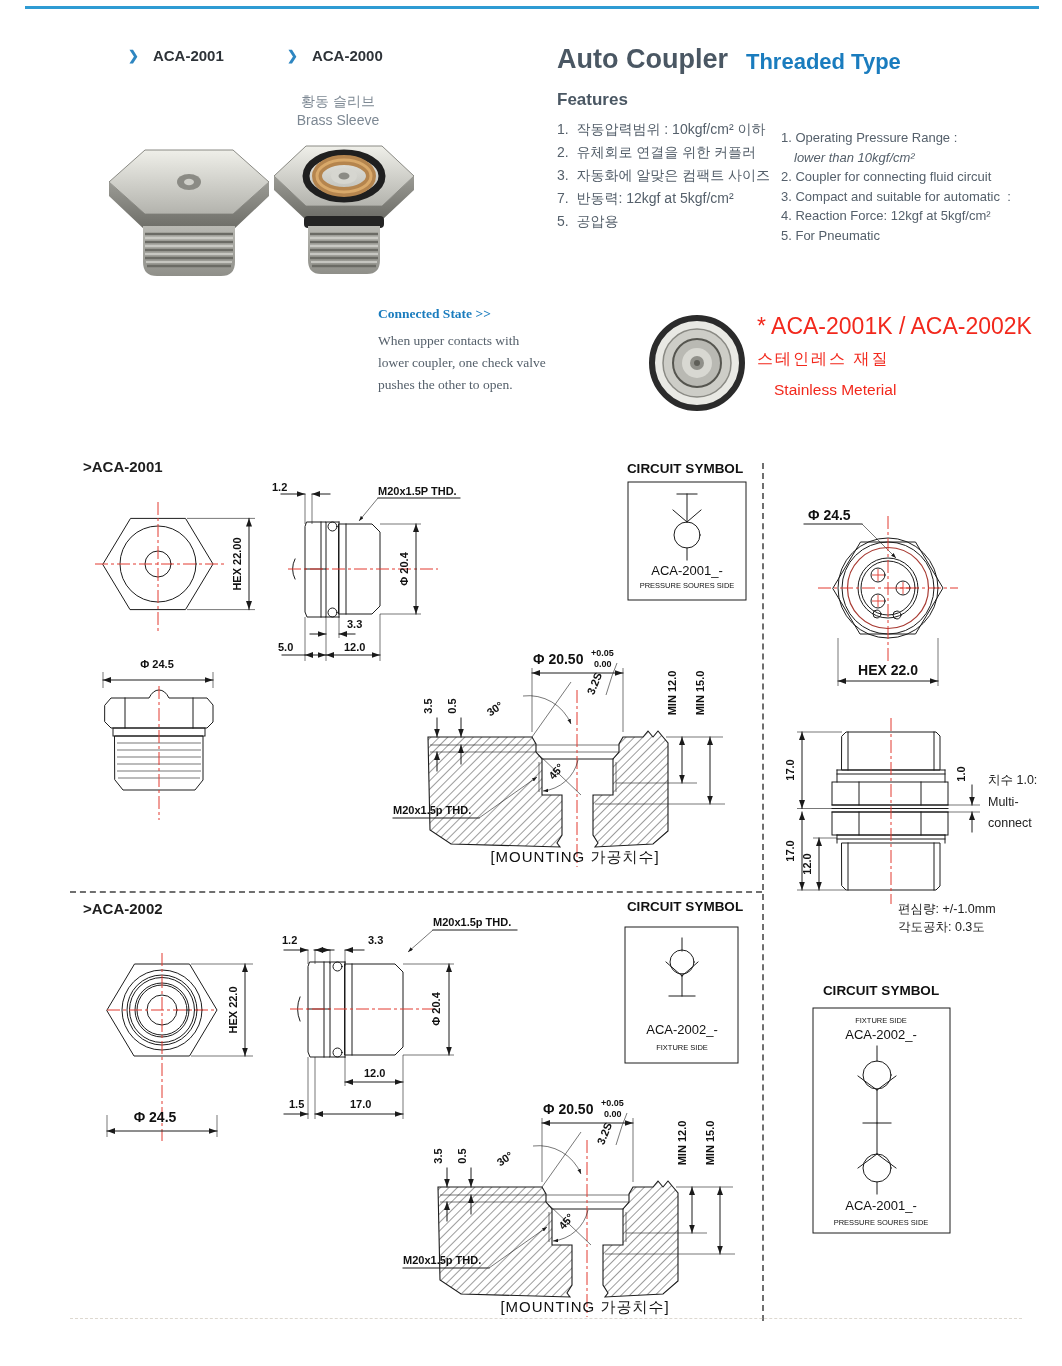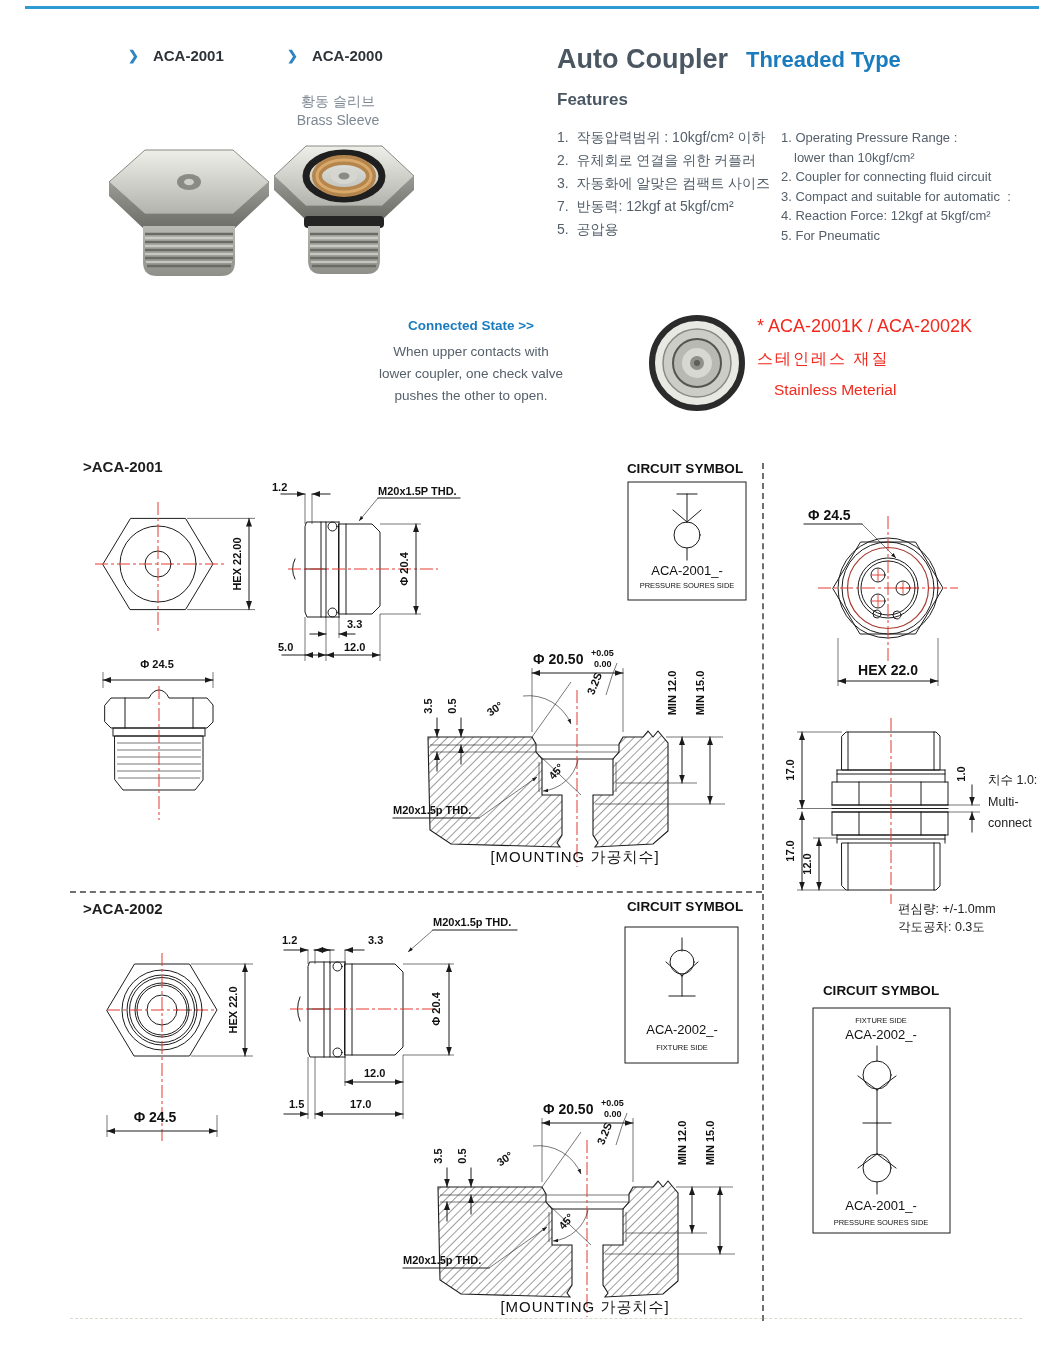--- a/index.html
+++ b/index.html
@@ -3,37 +3,37 @@
 <meta charset="utf-8">
 <style>
   html,body{margin:0;padding:0;background:#fff;}
   .page{position:relative;width:1062px;height:1366px;background:#fff;overflow:hidden;
         font-family:"Liberation Sans",sans-serif;color:#333;}
   .abs{position:absolute;}
   .top-rule{left:25px;top:6px;width:1014px;height:3px;background:#2f9bd3;}
   .prod-label{font-size:15px;font-weight:bold;color:#2e3338;display:flex;gap:14px;align-items:center;}
   .chev{color:#2e86c1;font-weight:bold;font-size:13px;}
   .sleeve{left:288px;top:92px;width:100px;text-align:center;color:#7d8893;font-size:14px;line-height:19px;}
-  .title-row{left:557px;top:44px;display:flex;align-items:center;gap:18px;}
+  .title-row{left:557px;top:44px;display:flex;align-items:flex-end;gap:18px;}
   .title{font-size:27px;font-weight:bold;color:#4a5763;}
   .subtitle{font-size:22px;font-weight:600;color:#1a7cbe;}
   .feat-head{left:557px;top:90px;font-size:17px;font-weight:bold;color:#4a5763;}
   .feat-col{font-size:14px;color:#55606b;}
   .fline{white-space:pre;}
-  .feat-ko{left:557px;top:126px;line-height:23px;}
+  .feat-ko{left:557px;top:118px;line-height:23px;}
   .feat-en{left:781px;top:128px;font-size:13px;line-height:19.5px;}
-  .feat-en .cont{padding-left:13px;}
+  .feat-en .cont{padding-left:13px;font-style:italic;}
   .conn-ko{left:138px;top:316px;width:187px;text-align:right;}
-  .conn-en{left:378px;top:318px;width:186px;text-align:center;}
+  .conn-en{left:378px;top:306px;width:186px;text-align:left;font-family:Liberation Serif, serif;}
   .conn-title{color:#1a7cbe;font-weight:bold;font-size:15px;margin-bottom:8px;}
   .conn-en .conn-title{font-size:13.5px;}
   .conn-body{font-size:14px;line-height:25px;color:#55606b;}
   .conn-en .conn-body{font-size:13.5px;line-height:22px;}
   .red-note{left:757px;top:314px;color:#f2281c;}
-  .rn1{font-size:18px;line-height:24px;margin-bottom:11px;}
+  .rn1{font-size:23px;line-height:24px;margin-bottom:11px;}
   .rn2{font-size:16px;letter-spacing:2px;margin-bottom:11px;}
   .rn3{font-size:15.5px;margin-left:17px;}
   .v-div{left:762px;top:463px;height:858px;border-left:2px dashed #6f6f6f;width:0;}
   .h-div{left:70px;top:891px;width:692px;border-top:2px dashed #6f6f6f;height:0;}
   .b-div{left:70px;top:1318px;width:952px;border-top:1px dashed #ddd8d0;height:0;}
   .dwg-label{font-size:15px;font-weight:bold;color:#1d1d1d;}
   
   .ln{stroke:#1c1c1c;stroke-width:1;fill:none;stroke-linecap:square;}
   .tn{stroke:#1c1c1c;stroke-width:.6;fill:none;}
   .rd{stroke:#e23b30;stroke-width:1;fill:none;stroke-dasharray:13 3 3 3;}

